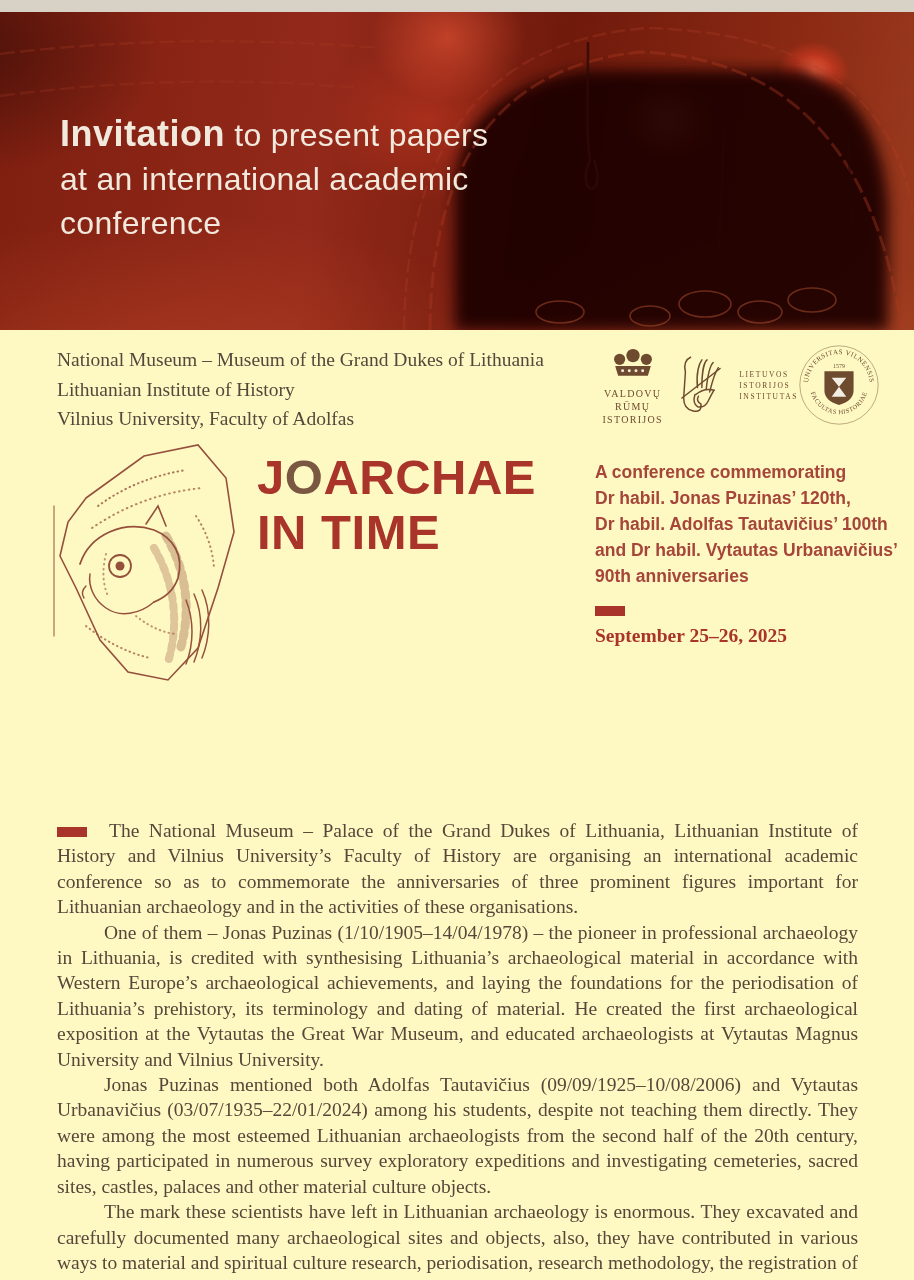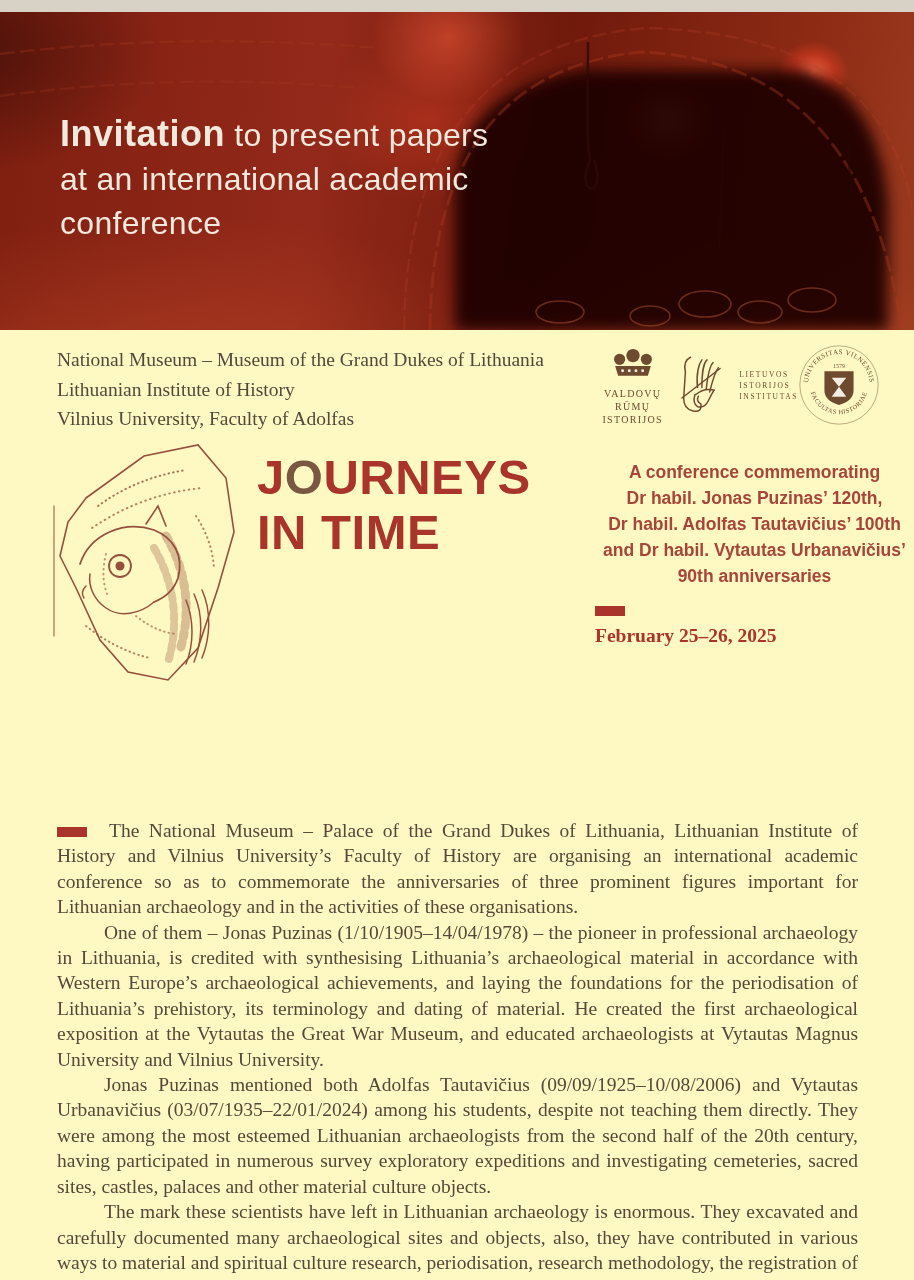--- a/index.html
+++ b/index.html
@@ -38,21 +38,21 @@
   
   .artifact{position:absolute;left:46px;top:424px;}
 
   
   .title{position:absolute;left:257px;top:438px;color:#a93429;font-weight:700;
          font-size:49px;line-height:54.5px;letter-spacing:.5px;}
   .title .o{color:#7a5740;}
 
   
   .side{position:absolute;left:595px;top:447px;width:319px;}
-  .commem{color:#a6453a;font-weight:700;font-size:17.5px;line-height:26px;white-space:pre-line;text-align:center;}
+  .commem{color:#a6453a;font-weight:700;font-size:17.5px;line-height:26px;white-space:pre-line;}
   .side-dash{width:30px;height:10px;background:#a93429;margin-top:17px;}
   .venue{margin-top:13px;font-family:"Liberation Serif",serif;font-size:18px;
          line-height:23.5px;color:#53483c;white-space:pre-line;}
   .dates{margin-top:9px;font-family:"Liberation Serif",serif;font-weight:700;
          font-size:19.5px;color:#a93429;}
 
   
   .excursion{position:absolute;left:57px;top:733px;font-family:"Liberation Serif",serif;
              font-size:19.5px;line-height:25.5px;color:#53483c;white-space:pre-line;}
 
@@ -181,32 +181,32 @@
       <path d="M52,70 Q90,42 140,34" stroke-width="2" stroke-dasharray="0.6 4" opacity="0.8"></path>
       <path d="M46,92 Q96,58 156,52" stroke-width="2" stroke-dasharray="0.6 4.4" opacity="0.7"></path>
       <path d="M40,190 Q70,214 104,222" stroke-width="2" stroke-dasharray="0.6 4" opacity="0.7"></path>
       <path d="M150,80 Q166,104 168,132" stroke-width="2" stroke-dasharray="0.6 4.2" opacity="0.7"></path>
       <path d="M60,118 Q54,142 62,160" stroke-width="2" stroke-dasharray="0.6 4.4" opacity="0.6"></path>
       <path d="M90,180 Q110,196 130,198" stroke-width="2" stroke-dasharray="0.6 4" opacity="0.6"></path>
     </g>
   </svg>
 
   <div class="title">
-    <div><span>J</span><span class="o">O</span><span>URNEYS</span></div>
+    <div><span>J</span><span class="o">O</span><span>ARCHAE</span></div>
     <div>IN TIME</div>
   </div>
 
   <div class="side">
     <div class="commem">A conference commemorating
 Dr habil. Jonas Puzinas’ 120th,
 Dr habil. Adolfas Tautavičius’ 100th
 and Dr habil. Vytautas Urbanavičius’
 90th anniversaries</div>
     <div class="side-dash"></div>
-    <div class="dates">February 25–26, 2025</div>
+    <div class="dates">September 25–26, 2025</div>
   </div>
 
 
   <div class="bodytext">
     <p><span class="para-dash"></span><span>The National Museum – Palace of the Grand Dukes of Lithuania, Lithuanian Institute of History and Vilnius University’s Faculty of History are organising an international academic conference so as to commemorate the anniversaries of three prominent figures important for Lithuanian archaeology and in the activities of these organisations.</span></p>
     <p class="indent">One of them – Jonas Puzinas (1/10/1905–14/04/1978) – the pioneer in professional archaeology in Lithuania, is credited with synthesising Lithuania’s archaeological material in accordance with Western Europe’s archaeological achievements, and laying the foundations for the periodisation of Lithuania’s prehistory, its terminology and dating of material. He created the first archaeological exposition at the Vytautas the Great War Museum, and educated archaeologists at Vytautas Magnus University and Vilnius University.</p>
     <p class="indent">Jonas Puzinas mentioned both Adolfas Tautavičius (09/09/1925–10/08/2006) and Vytautas Urbanavičius (03/07/1935–22/01/2024) among his students, despite not teaching them directly. They were among the most esteemed Lithuanian archaeologists from the second half of the 20th century, having participated in numerous survey exploratory expeditions and investigating cemeteries, sacred sites, castles, palaces and other material culture objects.</p>
     <p class="indent">The mark these scientists have left in Lithuanian archaeology is enormous. They excavated and carefully documented many archaeological sites and objects, also, they have contributed in various ways to material and spiritual culture research, periodisation, research methodology, the registration of archaeological sites, the history of archaeology, bibliography dissemintation of data, and physical anthropology. Puzinas essentially initiated the matter of periodisation, it being further developed by Tautavičius and Urbanavičius, analysing the evolution of tribes that lived in Lithuania’s territory in the first millenium, drawing other archaeologists’ attention to the research of burial sites from the Middle Ages and early modern period and becoming the founders of the archaeolgy of Lithuania’s castles and palaces and modern period archaeolgy. They paved the way for new trajectories in research for a number of subsequent generations of archaeologsts.</p>
   </div>
 

